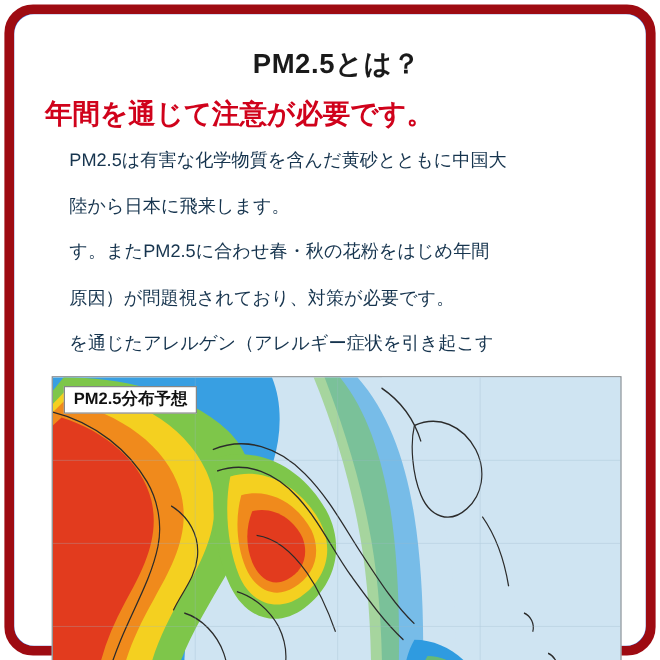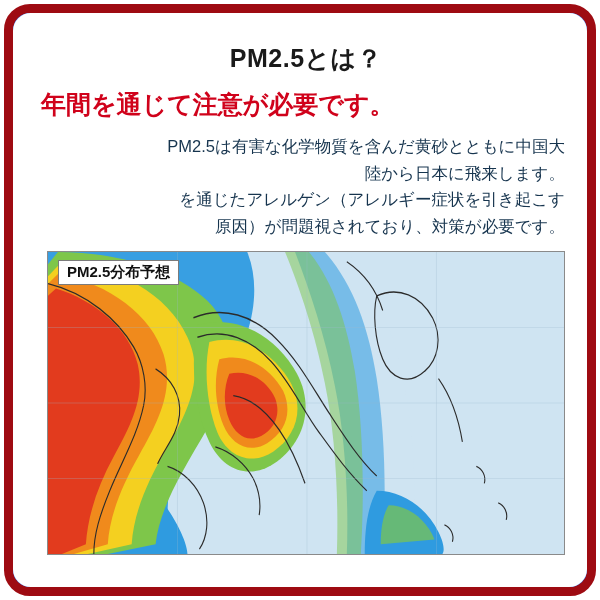--- a/index.html
+++ b/index.html
@@ -77,22 +77,21 @@
 
   .body-text {
     margin: 16px 6px 0 6px;
     font-size: 16.5px;
     line-height: 1.55;
     color: #16344e;
     text-align: left;
     letter-spacing: 0px;
   }
   .body-text p {
-    margin: 0;
-    text-align: right;
+    margin: 16px;
   }
   .body-text p + p {
     margin-top: 1px;
   }
 
   
   .map-wrap {
     position: relative;
     margin: 12px 6px 0 6px;
     height: 304px;
@@ -143,22 +142,23 @@
 
       <div class="content">
 
         <h1 class="title">PM2.5とは？</h1>
 
         <h2 class="subtitle">年間を通じて注意が必要です。</h2>
 
         <div class="body-text">
           <p>PM2.5は有害な化学物質を含んだ黄砂とともに中国大</p>
           <p>陸から日本に飛来します。</p>
+          <p>す。またPM2.5に合わせ春・秋の花粉をはじめ年間</p>
+          <p>原因）が問題視されており、対策が必要です。</p>
           <p>を通じたアレルゲン（アレルギー症状を引き起こす</p>
-          <p>原因）が問題視されており、対策が必要です。</p>
         </div>
 
         <div class="map-wrap">
 
           <svg class="map-svg" viewBox="0 0 518 248" preserveAspectRatio="none">
 
             <rect x="0" y="0" width="518" height="248" fill="#cfe4f2"></rect>
 
             <g>
 

